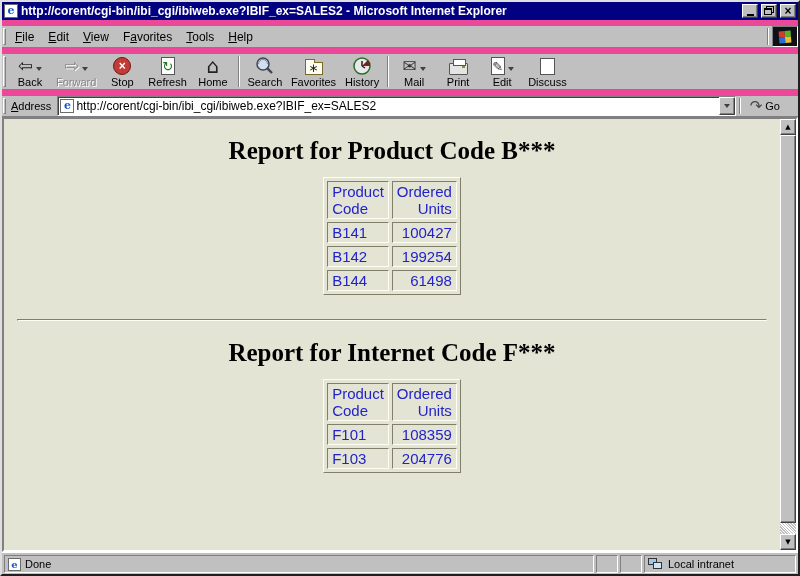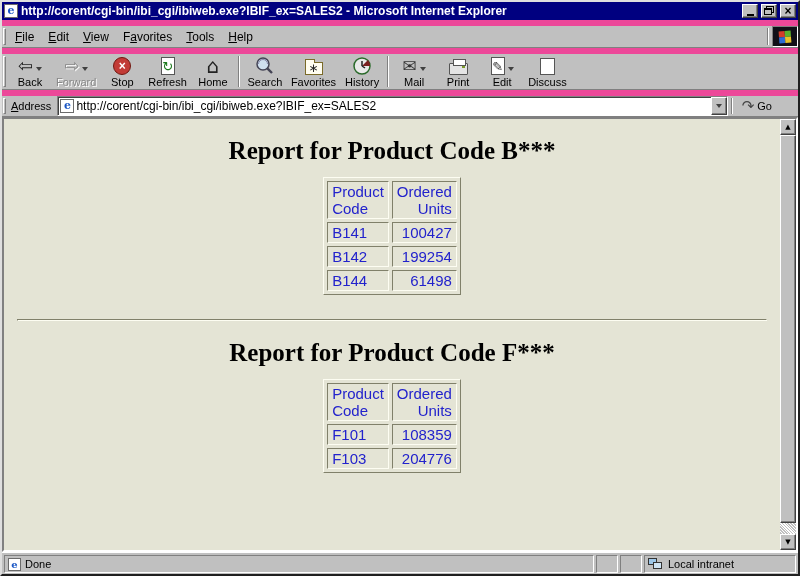--- a/index.html
+++ b/index.html
@@ -44,21 +44,21 @@
   .icon-home { font-size:20px; line-height:20px; color:#222; font-family:"DejaVu Sans", sans-serif; }
   .icon-folder { width:18px; height:13px; margin-top:4px; background:#fffdf0; border:1px solid #7a6a28; position:relative; text-align:center; font-size:12px; line-height:11px; color:#222; }
   .icon-folder::before { content:""; position:absolute; left:-1px; top:-4px; width:8px; height:3px; background:#fffdf0; border:1px solid #7a6a28; border-bottom:none; }
   .icon-mail { font-size:17px; line-height:20px; color:#333; font-family:"DejaVu Sans", sans-serif; }
   .icon-print { width:19px; height:12px; margin-top:6px; background:#e4e4e4; border:1px solid #555; border-radius:1px; position:relative; }
   .icon-print::before { content:""; position:absolute; left:3px; top:-5px; width:11px; height:5px; background:#fff; border:1px solid #555; }
   .icon-print::after { content:""; position:absolute; right:2px; top:2px; width:3px; height:2px; background:#7a9a2a; }
   .icon-discuss { width:15px; height:17px; background:#fff; border:1px solid #555; padding:2px 2px; }
   .icon-discuss .lines { width:100%; height:100%; background:repeating-linear-gradient(#444 0 1px, #fff 1px 3px); }
   
-  .addressbar { flex:0 0 26px; font-size:11px; padding-right:20px; }
+  .addressbar { flex:0 0 26px; font-size:11px; padding-right:12px; }
   .addr-label { padding:0 6px 0 3px; }
   .addr-input { flex:1; height:20px; background:#fff; border:1px solid; border-color:#808080 #fff #fff #808080; box-shadow:inset 1px 1px 0 #404040; display:flex; align-items:center; padding-left:2px; }
   .addr-input input { flex:1; border:none; outline:none; font:12px "Liberation Sans", sans-serif; color:#000; background:#fff; padding:0 2px; }
   .addr-drop { width:16px; height:18px; background:#c0c0c0; border:1px solid; border-color:#fff #404040 #404040 #fff; box-shadow:inset -1px -1px 0 #808080; display:flex; align-items:center; justify-content:center; }
   .addr-drop .caret { margin-top:0; }
   .go-btn { display:flex; align-items:center; gap:3px; padding:0 6px; font-size:11px; color:#000; }
   .go-arrow { font-family:"DejaVu Sans", sans-serif; font-size:15px; color:#444; }
   
   .content { flex:1 1 auto; position:relative; background:#e4e4d5; border:2px solid; border-color:#808080 #fff #fff #808080; overflow:hidden; }
   .page { position:absolute; inset:0 16px 0 0; overflow:hidden; }
@@ -279,21 +279,21 @@
               <td class="c-code">B144</td>
               <td class="c-num">61498</td>
             </tr>
           </tbody>
         </table>
       </div>
 
       <div class="rule"></div>
 
       <div class="report">
-        <h1>Report for Product Code F***</h1>
+        <h1>Report for Internet Code F***</h1>
         <table>
           <thead>
             <tr>
               <th class="col-product">Product Code</th>
               <th class="col-units">Ordered Units</th>
             </tr>
           </thead>
           <tbody>
             <tr>
               <td class="c-code">F101</td>

